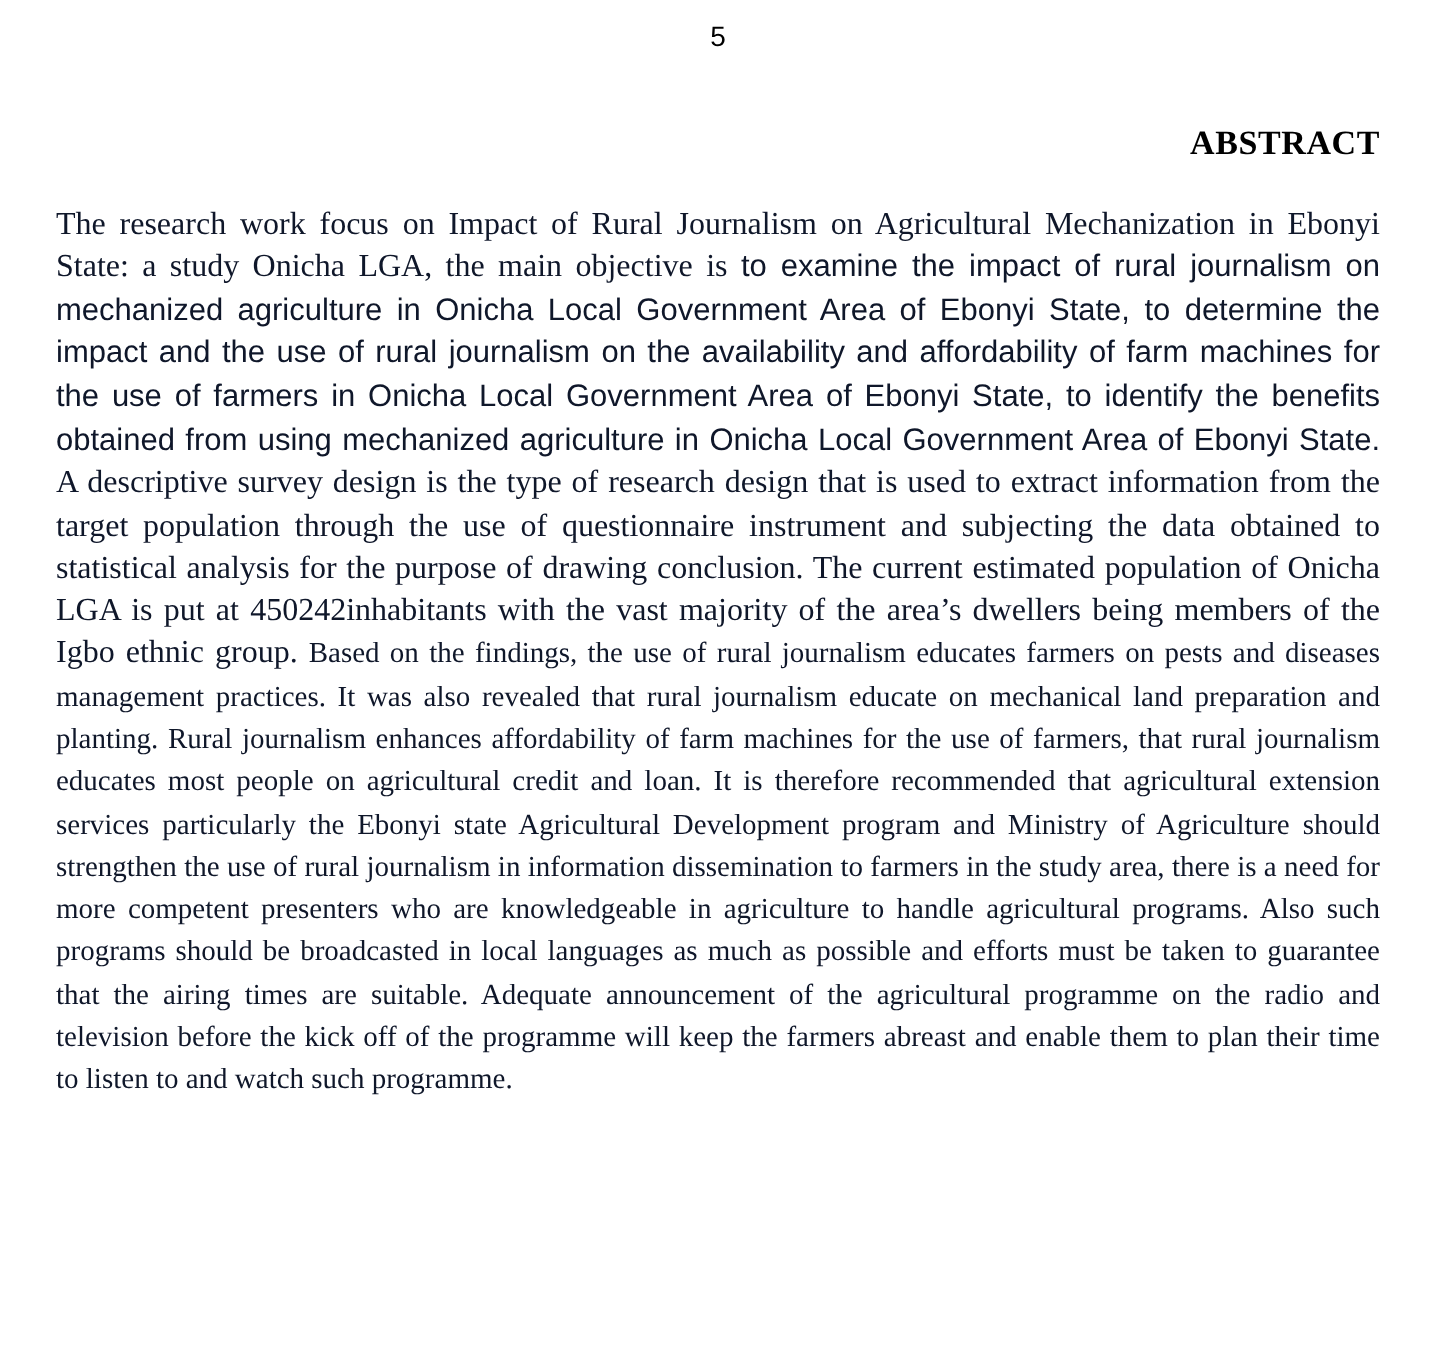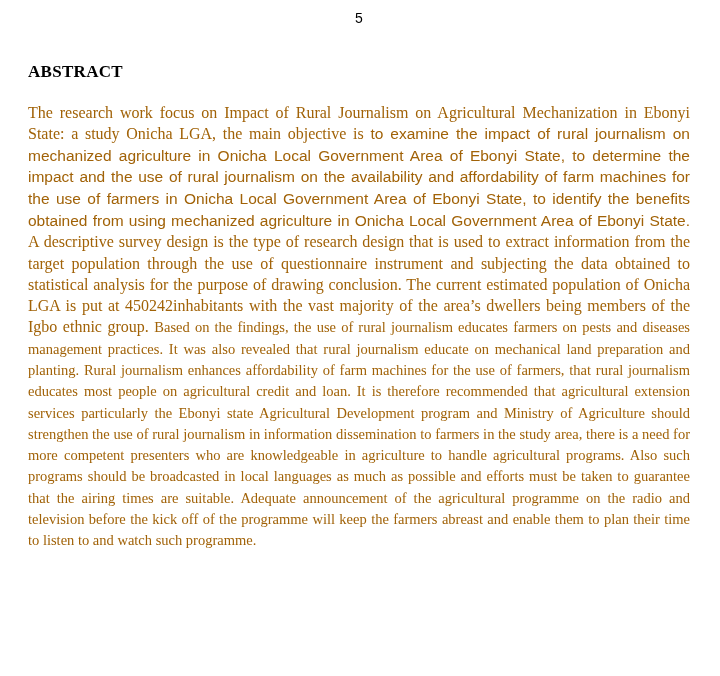--- a/index.html
+++ b/index.html
@@ -19,34 +19,34 @@
   }
   .page-number {
     text-align: center;
     font-family: "Liberation Sans", sans-serif;
     font-size: 14px;
     line-height: 16px;
     color: #000000;
   }
   .abstract-heading {
     margin: 36px 0 0 0;
-    text-align: left;
+    text-align: right;
     font-family: "Liberation Serif", serif;
     font-weight: 700;
     font-size: 17px;
     letter-spacing: 0.3px;
     color: #000000;
   }
   .abstract-body {
     margin: 20px 0 0 0;
     text-align: justify;
     font-family: "Liberation Serif", serif;
     font-size: 16px;
     line-height: 1.33;
-    color: #a16207;
+    color: #0f172a;
   }
   .run-sans {
     font-family: "Liberation Sans", sans-serif;
     font-size: 15.5px;
   }
   .run-serif-small {
     font-family: "Liberation Serif", serif;
     font-size: 14.5px;
   }
 </style>

